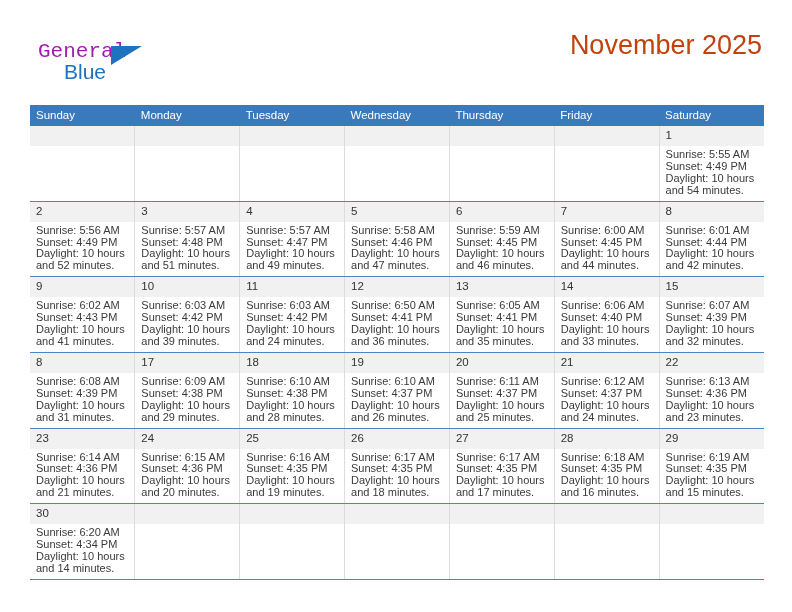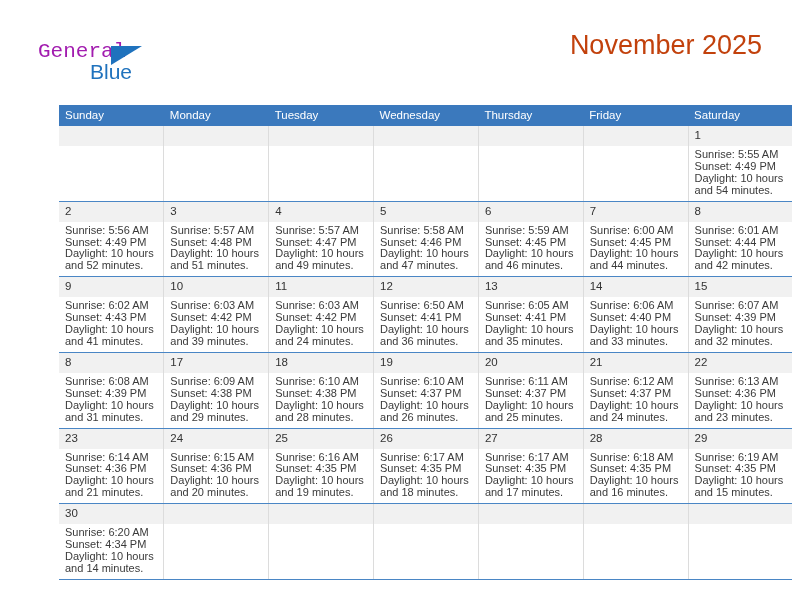--- a/index.html
+++ b/index.html
@@ -45,21 +45,20 @@
     letter-spacing: 0px;
     font-family: Liberation Mono, monospace;
   }
   .logo-blue {
     position: absolute;
     left: 34px;
     top: 24px;
     font-size: 21px;
     color: #1f72bd;
     font-family: "Liberation Sans", sans-serif;
-    margin-left: 26px;
   }
   .logo-tri {
     position: absolute;
     left: 81px;
     top: 10px;
     width: 0;
     height: 0;
     border-left: 31px solid #1f72bd;
     border-bottom: 19px solid transparent;
   }
@@ -87,21 +86,20 @@
   }
 
   
   .calendar {
     position: absolute;
     left: 30px;
     top: 105px;
     width: 734px;
     border-collapse: collapse;
     table-layout: fixed;
-    margin-left: 29px;
   }
   .calendar th {
     background: #3b79bd;
     color: #ffffff;
     font-size: 11.5px;
     font-weight: normal;
     text-align: left;
     padding: 4px 0 5px 6px;
     height: 12px;
     border: none;

